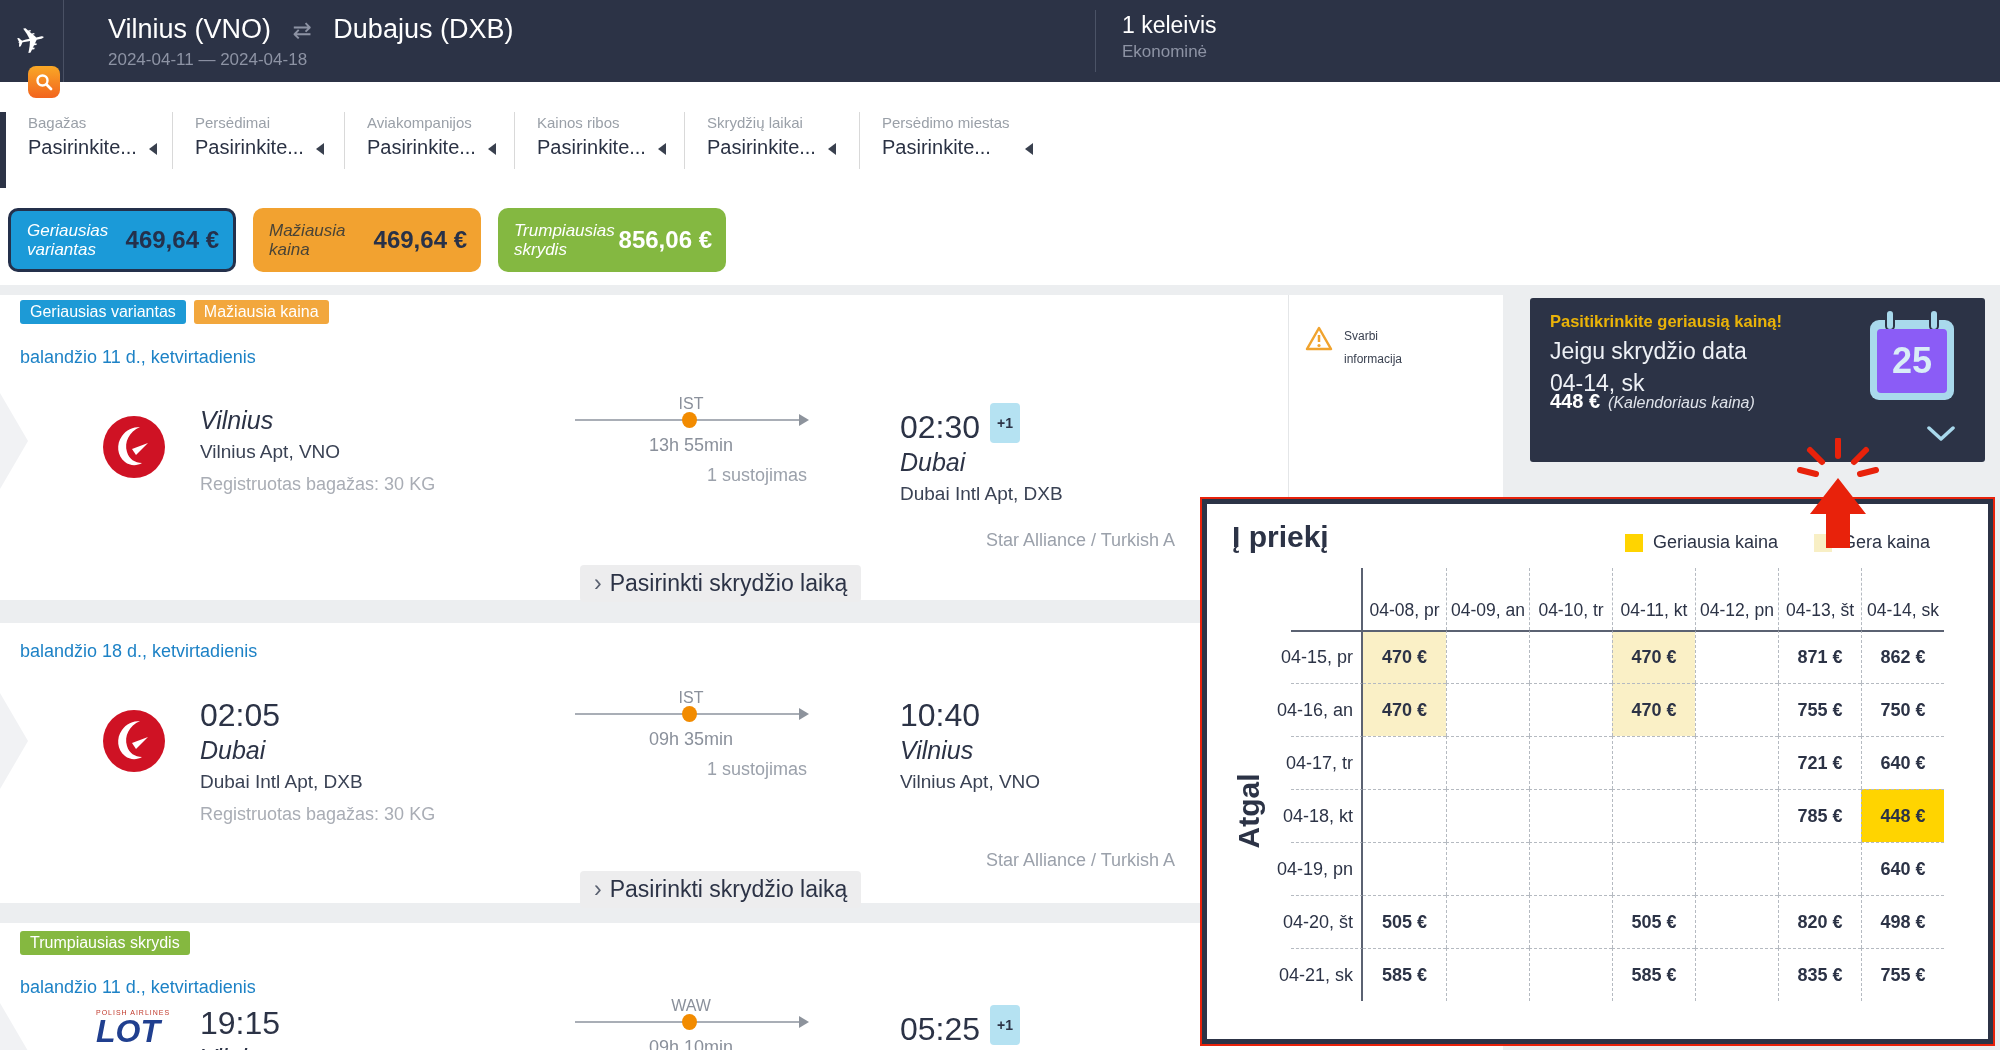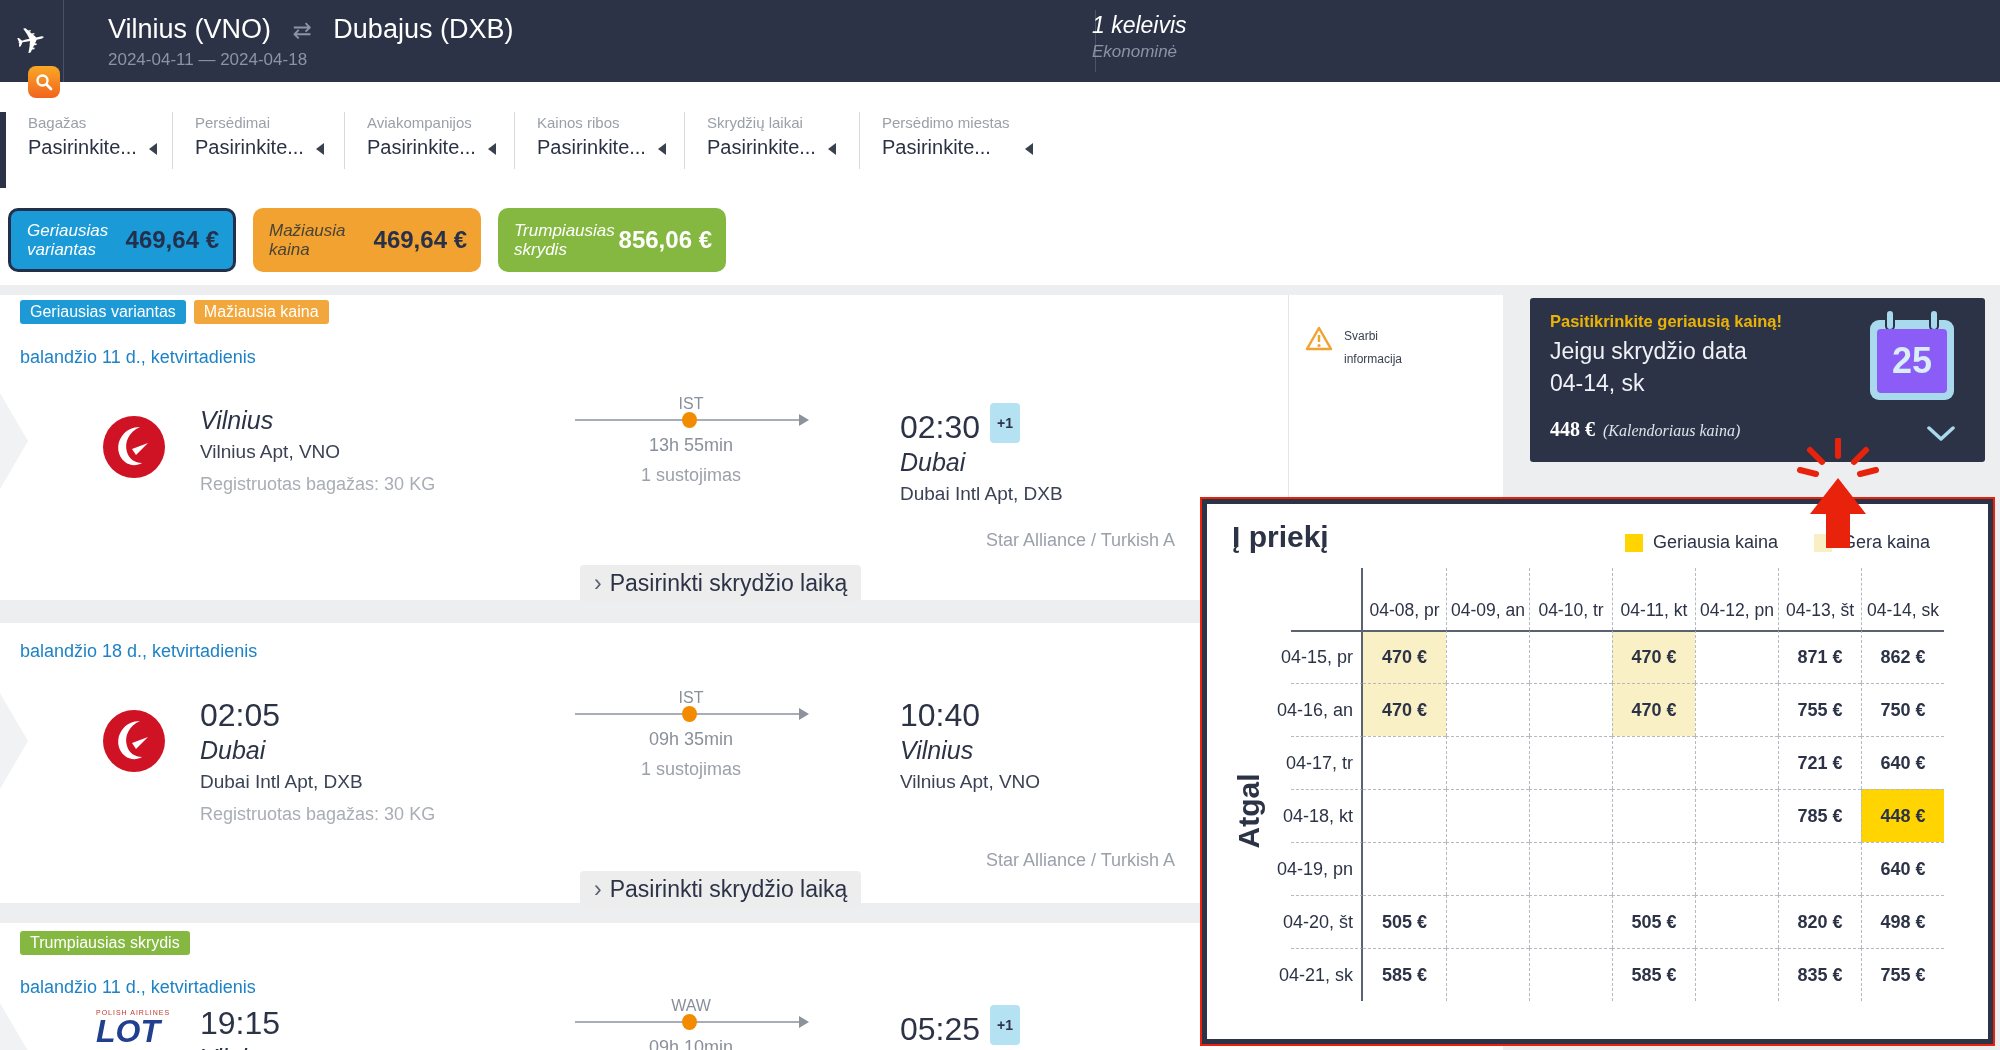--- a/index.html
+++ b/index.html
@@ -10,21 +10,21 @@
   .topbar{position:absolute;left:0;top:0;width:2000px;height:82px;background:#2c3346;z-index:5;}
   .logoBox{position:absolute;left:0;top:0;width:64px;height:82px;border-right:1px solid #4a5164;
     display:flex;align-items:center;justify-content:center;}
   .planeGlyph{color:#fff;font-size:36px;transform:rotate(-12deg);}
   .searchBadge{position:absolute;left:28px;top:66px;width:32px;height:32px;border-radius:8px;
     background:linear-gradient(180deg,#f9a826,#f2641e);display:flex;align-items:center;justify-content:center;z-index:6;}
   .routeLine{position:absolute;left:108px;top:14px;font-size:27px;color:#fff;white-space:nowrap;}
   .swap{color:#8d93a4;font-size:23px;margin:0 14px;}
   .dates{position:absolute;left:108px;top:50px;font-size:17px;color:#8d93a4;}
   .paxDiv{position:absolute;left:1095px;top:10px;width:1px;height:62px;background:#4b5366;}
-  .pax{position:absolute;left:1092px;top:12px;color:#fff;font-size:23px;font-style:italic;}
+  .pax{position:absolute;left:1122px;top:12px;color:#fff;font-size:23px;}
   .paxClass{font-size:17px;color:#8d93a4;margin-top:3px;}
 
   
   .filterAccent{position:absolute;left:0;top:112px;width:6px;height:76px;background:#2c3346;}
   .filters{position:absolute;left:6px;top:112px;display:flex;}
   .fitem{padding:2px 0 10px 22px;border-left:1px solid #d9d9d9;}
   .fitem:first-child{border-left:none;}
   .fitem .flabel{font-size:15px;color:#9aa0a8;margin-bottom:5px;}
   .fitem .fval{font-size:20px;color:#2b3244;display:flex;align-items:center;}
   .tri-left{width:0;height:0;border-top:6px solid transparent;border-bottom:6px solid transparent;
@@ -70,36 +70,36 @@
   .apt{font-size:19px;color:#3a4254;margin-top:6px;}
   .bag{font-size:18px;color:#a9adb5;margin-top:11px;}
   .plus{display:inline-block;background:#b5e2f2;color:#2c3346;font-size:14px;font-weight:bold;
     border-radius:4px;padding:2px 7px;vertical-align:10px;margin-left:10px;}
   .stopcode{position:absolute;left:575px;top:-8px;width:232px;text-align:center;font-size:16px;color:#8a909b;}
   .tl{position:absolute;left:575px;top:16px;width:232px;height:2px;background:#a9aeb6;}
   .tl::after{content:"";position:absolute;right:-2px;top:-5px;width:0;height:0;
     border-left:10px solid #8d939c;border-top:6px solid transparent;border-bottom:6px solid transparent;}
   .dot{position:absolute;left:682px;top:9px;width:15px;height:16px;border-radius:50%;background:#f28b00;}
   .dur{position:absolute;left:575px;top:32px;width:232px;text-align:center;font-size:18px;color:#8a909b;}
-  .stp{position:absolute;left:575px;top:62px;width:232px;text-align:center;font-size:18px;color:#9ba1ab;}
+  .stp{position:absolute;left:575px;top:62px;width:232px;text-align:right;font-size:18px;color:#9ba1ab;}
   .alliance{position:absolute;left:986px;font-size:18px;color:#9ba1ab;white-space:nowrap;}
   .selbtn{position:absolute;left:580px;background:#ededee;border:none;border-radius:4px;
     padding:5px 14px;font-size:23px;color:#2c3346;font-family:inherit;cursor:pointer;white-space:nowrap;}
   .selbtn::before{content:"›";margin-right:8px;color:#5a6170;}
   .vdiv{position:absolute;left:1288px;top:0;width:1px;height:100%;background:#e4e6e8;}
   .info{position:absolute;left:1304px;top:30px;display:flex;gap:10px;cursor:pointer;}
   .infotext{font-size:12px;line-height:23px;color:#3a4150;}
 
   
   .teaser{position:absolute;left:1530px;top:298px;width:455px;height:164px;background:#2c3346;
     border-radius:3px;z-index:3;cursor:pointer;}
   .tz-title{position:absolute;left:20px;top:14px;font-size:16.5px;font-weight:bold;color:#eab308;}
   .tz-l1{position:absolute;left:20px;top:40px;font-size:23px;color:#eef1f6;}
   .tz-l2{position:absolute;left:20px;top:72px;font-size:23px;color:#eef1f6;}
-  .tz-price{position:absolute;left:20px;top:120px;font-size:20px;font-weight:bold;color:#fff;font-family:Liberation Serif, serif;}
+  .tz-price{position:absolute;left:20px;top:92px;font-size:20px;font-weight:bold;color:#fff;}
   .tz-note{font-size:16px;font-weight:normal;font-style:italic;color:#dfe3ea;margin-left:8px;}
   .cal{position:absolute;left:340px;top:22px;width:84px;height:80px;background:#a9d9ec;border-radius:9px;}
   .cal-inner{position:absolute;left:7px;top:9px;right:7px;bottom:7px;background:#8b5cf6;border-radius:4px;
     display:flex;align-items:center;justify-content:center;font-size:36px;font-weight:bold;color:#d9eef7;}
   .ring{position:absolute;top:-11px;width:10px;height:22px;background:#a9d9ec;border-radius:5px;
     border:2px solid #2c3346;}
   .ring.r1{left:15px}.ring.r2{right:15px}
   .tz-chev{position:absolute;left:396px;top:128px;}
 
   

